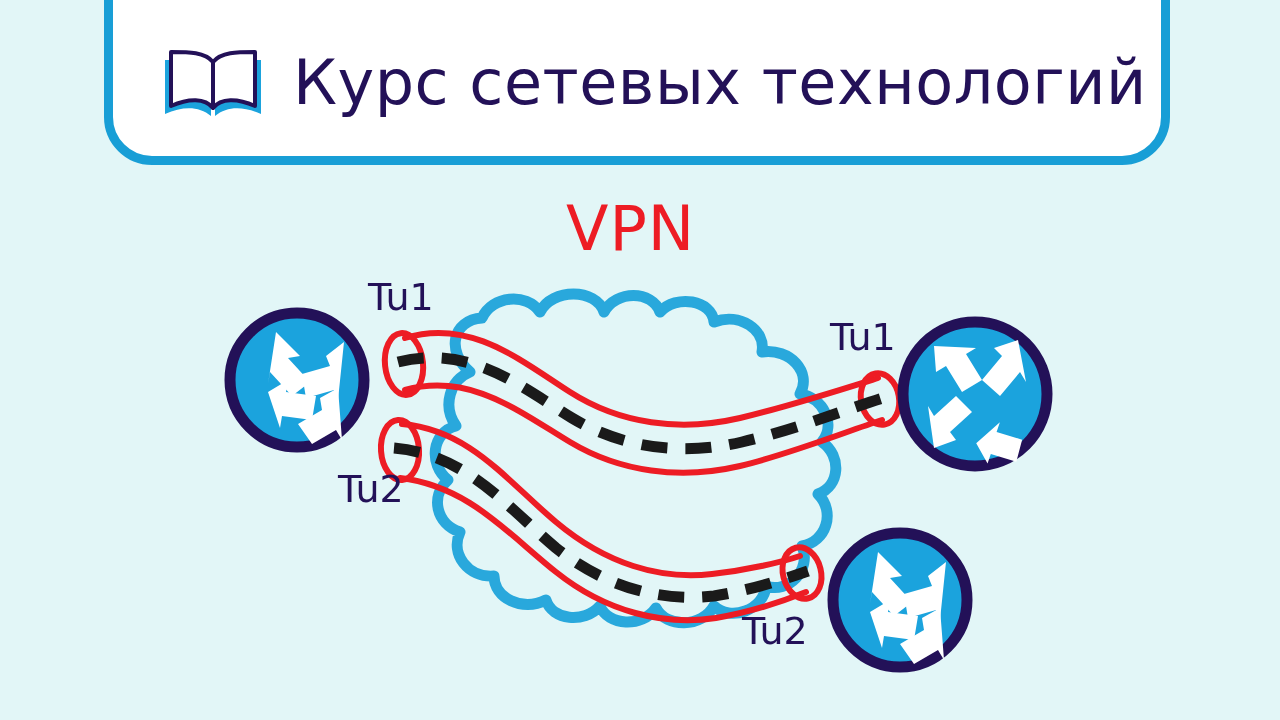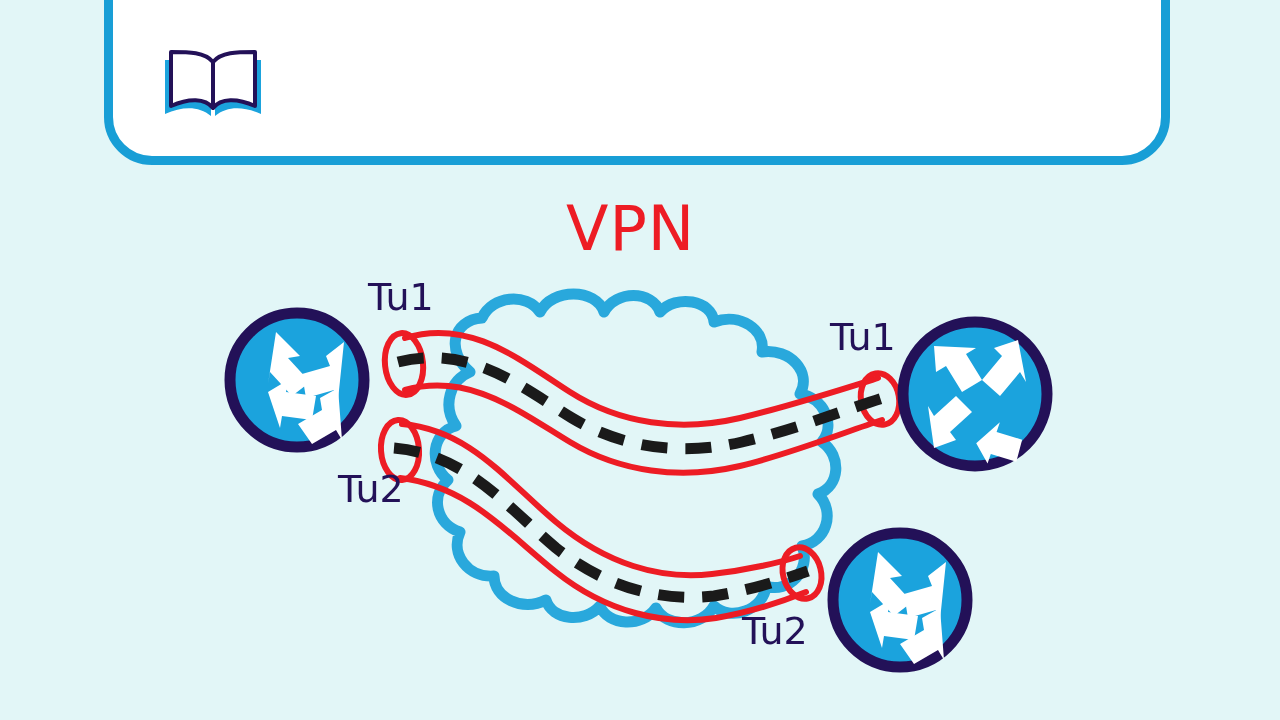--- a/index.html
+++ b/index.html
@@ -227,16 +227,17 @@
   <div id="title-card">
     <div id="title-row">
       <svg id="book-icon" viewBox="0 0 108 86" xmlns="http://www.w3.org/2000/svg">
 
         <path d="M 6,20 L 6,74 C 24,66 40,66 52,76 L 52,30 C 40,20 24,20 6,20 Z" fill="#1ba3dd"></path>
         <path d="M 102,20 L 102,74 C 84,66 68,66 56,76 L 56,30 C 68,20 84,20 102,20 Z" fill="#1ba3dd"></path>
 
         <path d="M 12,12 L 12,66 C 30,58 46,58 54,68 L 54,22 C 46,12 30,12 12,12 Z" fill="#ffffff" stroke="#231158" stroke-width="4" stroke-linejoin="round"></path>
         <path d="M 96,12 L 96,66 C 78,58 62,58 54,68 L 54,22 C 62,12 78,12 96,12 Z" fill="#ffffff" stroke="#231158" stroke-width="4" stroke-linejoin="round"></path>
       </svg>
+      <div id="title-text">Курс сетевых технологий</div>
     </div>
   </div>
 
 </div>
 
 </body></html>

